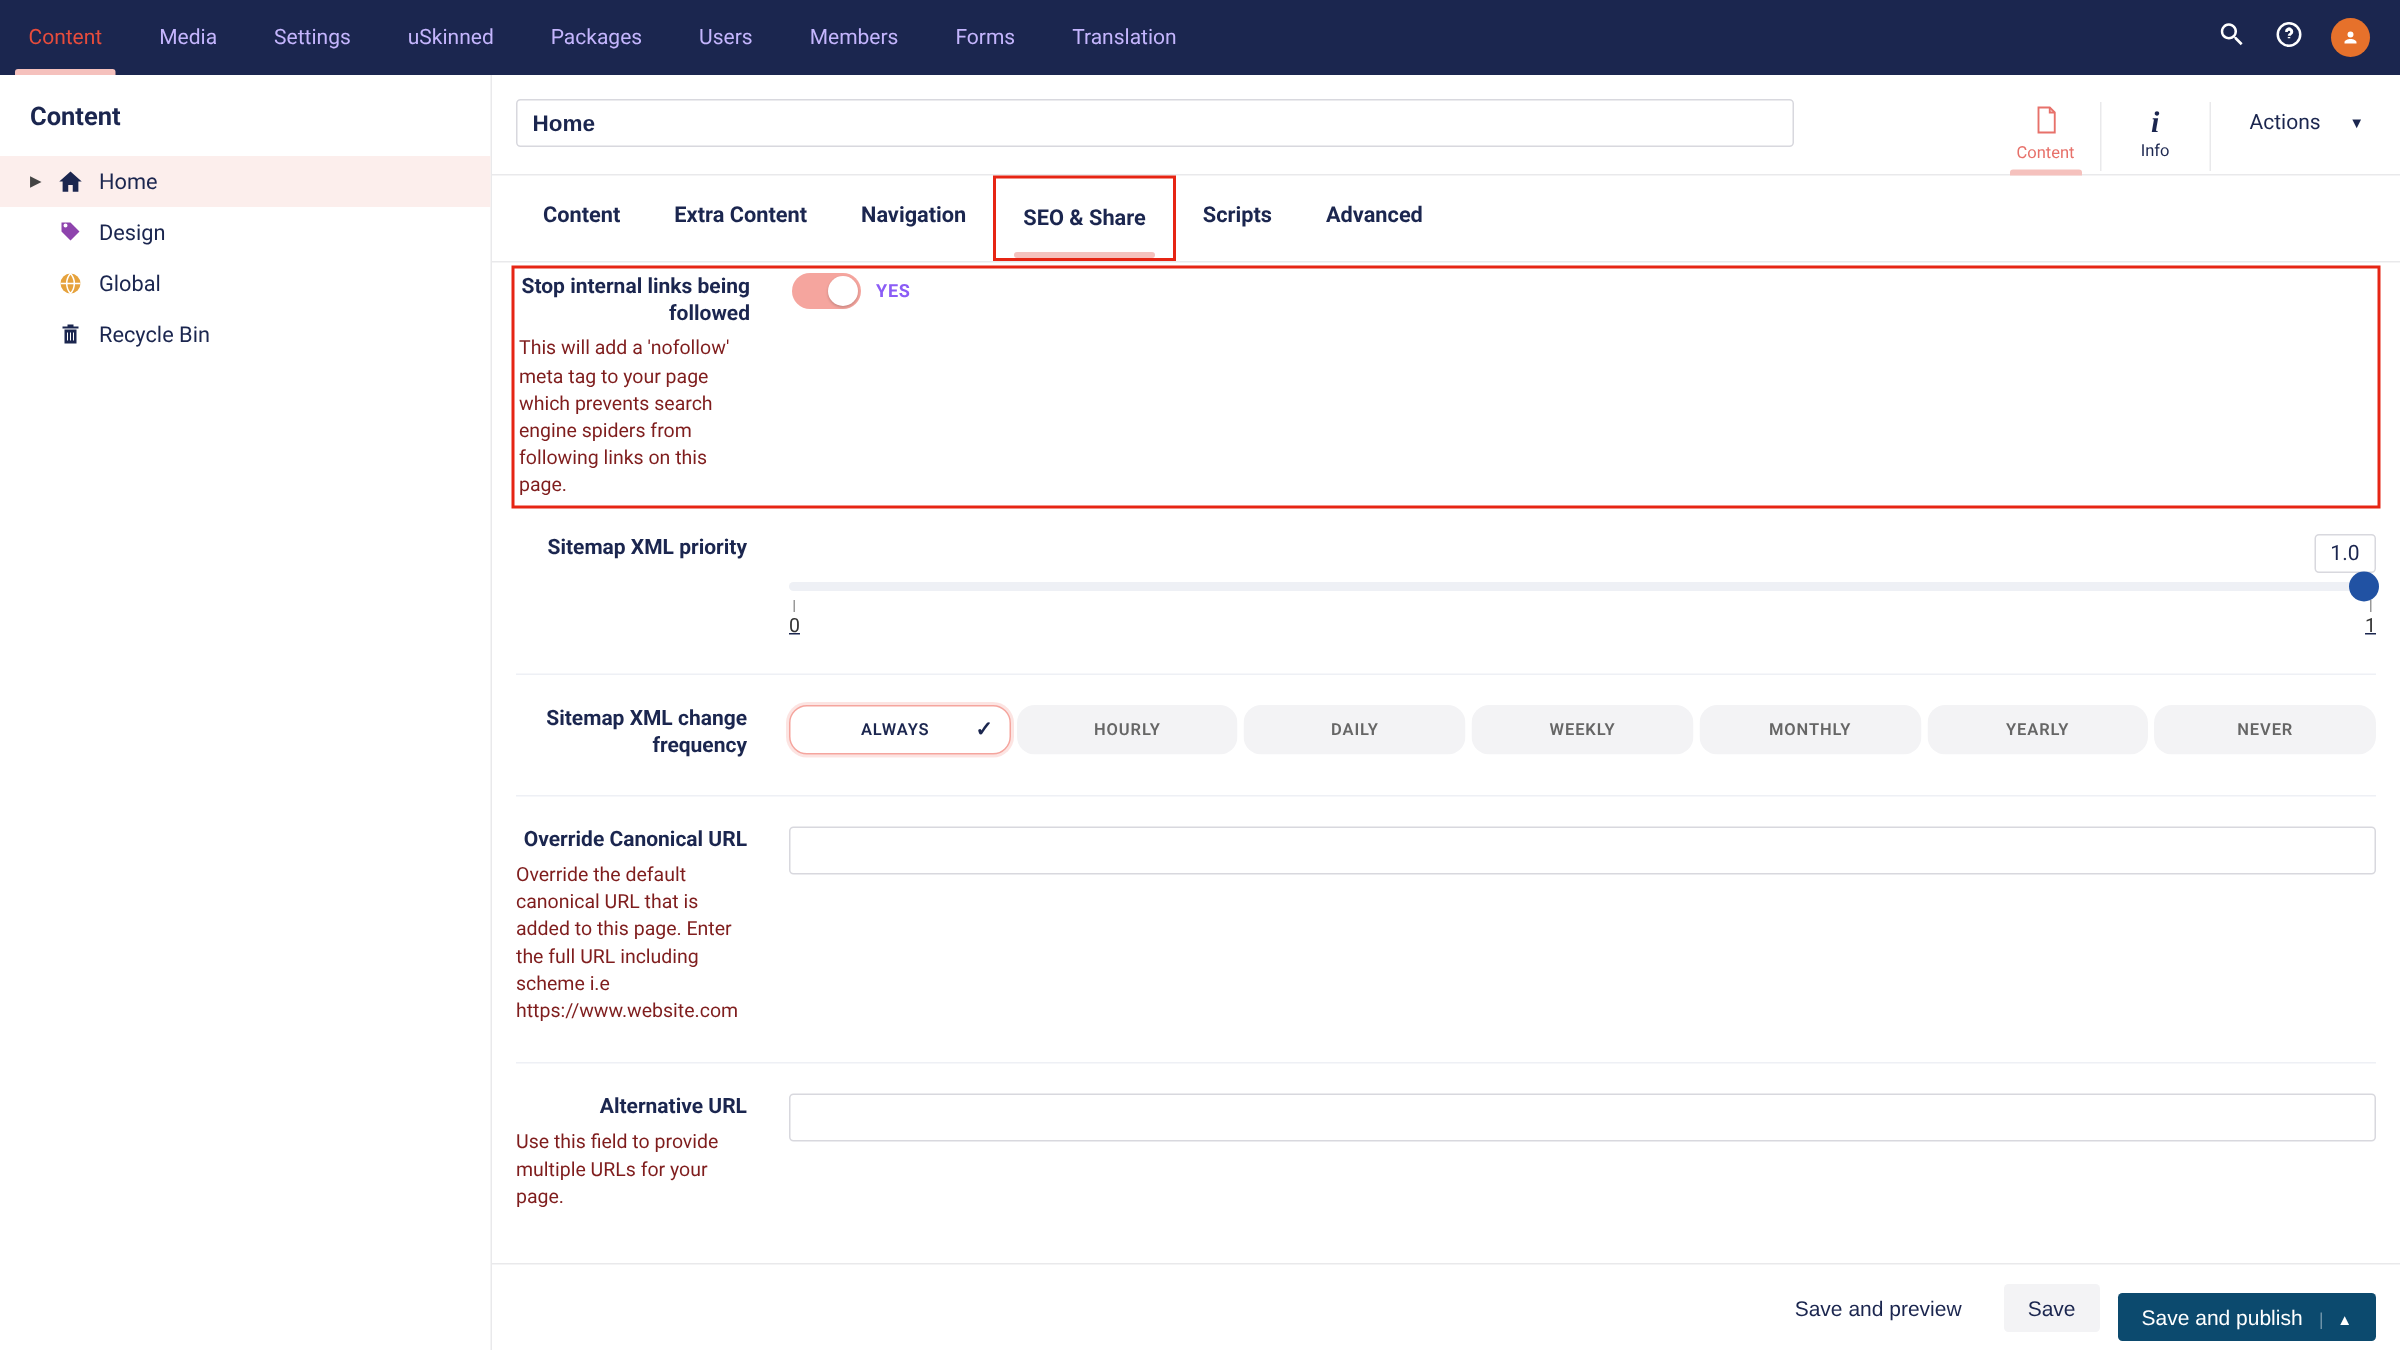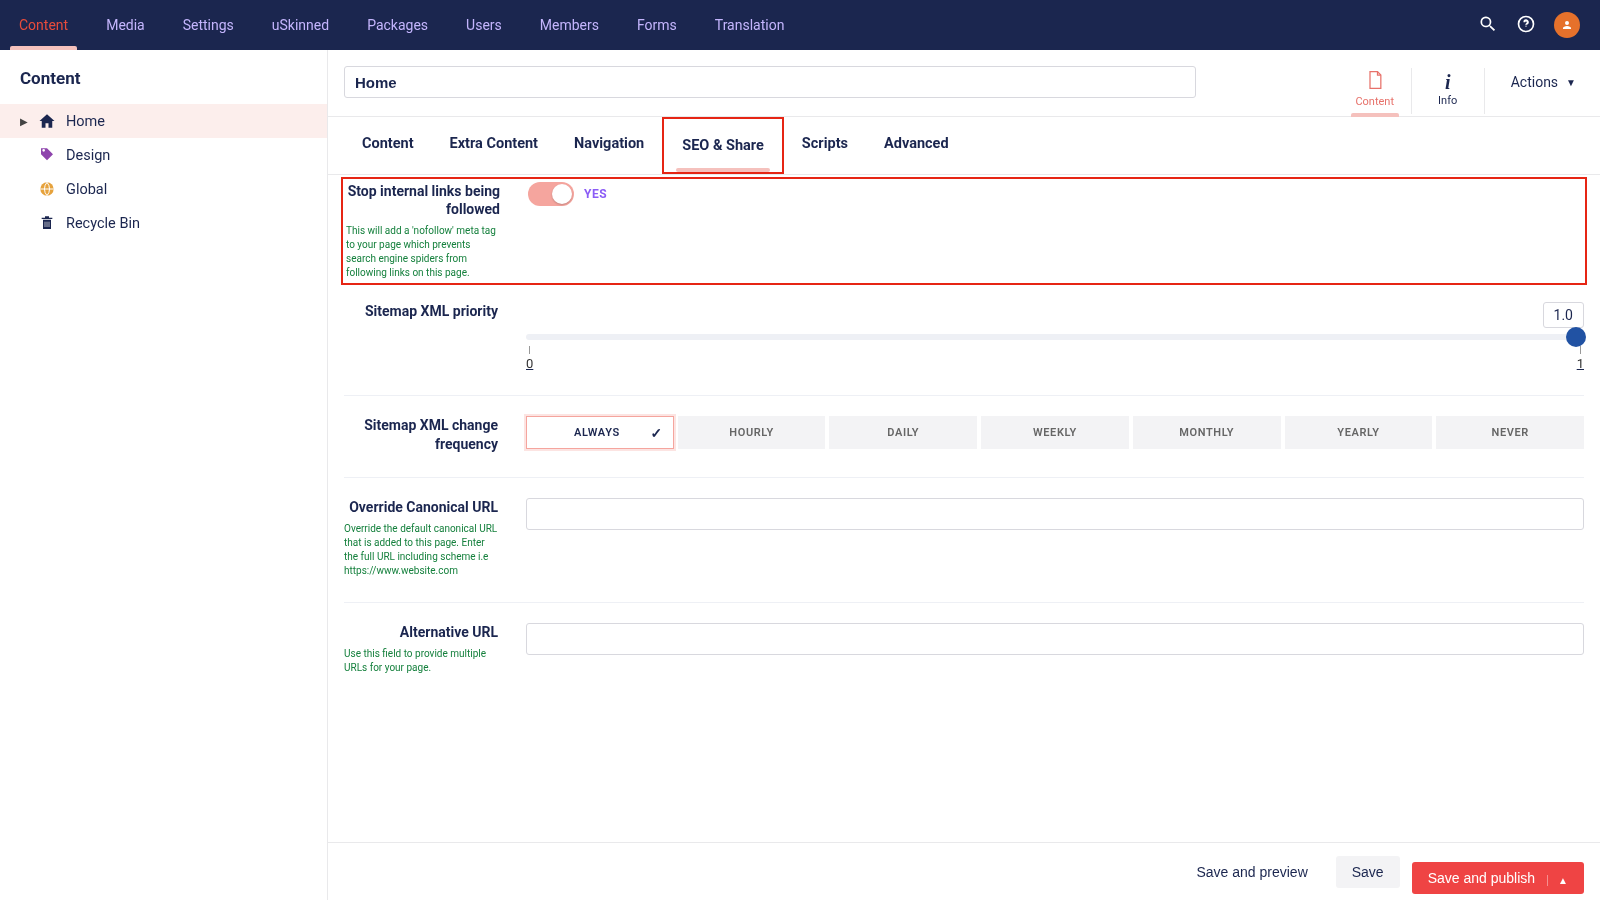--- a/index.html
+++ b/index.html
@@ -26,63 +26,63 @@
 .content-header { display:flex; align-items:flex-start; padding:16px 16px 0 16px; border-bottom:1px solid #e9e9eb; }
 .title-input { flex:1; }
 .title-input input { width:852px; height:32px; border:1px solid #d8d8de; border-radius:3px; padding:0 10px; font-size:15px; font-weight:600; color:#1b264f; }
 .header-right { display:flex; align-items:center; gap:0; margin-left:20px; }
 .header-card { width:60px; text-align:center; padding:4px 0 8px; cursor:pointer; position:relative; }
 .header-card.active { color:#e7716a; }
 .header-card.active::after { content:""; position:absolute; left:6px; right:6px; bottom:-1px; height:4px; background:#f5c1bd; border-radius:2px 2px 0 0; }
 .header-card .hicon { font-size:20px; }
 .header-card .hlabel { font-size:11px; }
 .header-sep { width:1px; height:46px; background:#e9e9eb; margin:0 6px; }
-.actions { margin-left:auto; padding:8px 8px 0 20px; display:flex; align-items:center; gap:8px; cursor:pointer; }
+.actions { margin-left:auto; padding:8px 8px 0 20px; display:flex; align-items:center; gap:19px; cursor:pointer; }
 
 .tabs { display:flex; gap:0; padding:0 16px; border-bottom:1px solid #e9e9eb; margin-top:0px; }
 .tab { padding:18px 18px; font-weight:700; font-size:14.5px; color:#1b264f; cursor:pointer; position:relative; }
 .tab.active { border:2.5px solid #e62514; }
 .tab.active::after { content:""; position:absolute; left:12px; right:12px; bottom:0; height:4px; background:#f5c1bd; border-radius:2px; }
 
 .panel { flex:1; overflow-y:auto; padding:0 16px 0 16px; }
 .field-row { display:flex; padding:20px 0 24px 0; border-bottom:1px solid #eef0f5; gap:20px; }
 .field-row:last-child { border-bottom:none; }
 .field-label-col { width:162px; padding-right:8px; }
 .field-label { font-weight:700; font-size:14px; line-height:1.3;text-align:right; }
-.field-desc { font-size:10px; color:#15803d; line-height:1.4; margin-top:6px; }
+.field-desc { font-size:13px; color:#7f1d1d; line-height:1.4; margin-top:6px; }
 .field-ctrl { flex:1; }
 
 .highlight-box { border:2.5px solid #e62514; margin:-3px; padding:3px; }
 
 .toggle-row { display:flex; align-items:flex-start; gap:10px; }
 .toggle { width:46px; height:24px; background:#f5a59e; border-radius:12px; position:relative; cursor:pointer; }
 .toggle .knob { width:20px; height:20px; background:#fff; border-radius:50%; position:absolute; top:2px; right:2px; box-shadow:0 1px 2px rgba(0,0,0,.2); }
 .toggle-label { font-size:12px; font-weight:700; letter-spacing:.5px; color:#8b5cf6; line-height:24px; }
 
 .slider-wrap { padding-top:0;text-decoration:underline; }
 .slider-value { float:right; border:1px solid #d8d8de; border-radius:3px; padding:4px 10px; font-size:14px; margin-bottom:6px; }
 .slider-track { clear:both; position:relative; height:6px; background:#eef0f5; border-radius:3px; margin-top:8px; }
 .slider-thumb { position:absolute; right:-2px; top:-7px; width:20px; height:20px; background:#2152a3; border-radius:50%; cursor:pointer; }
 .slider-ticks { display:flex; justify-content:space-between; margin-top:6px; font-size:13px; color:#333; }
 .tick { display:flex; flex-direction:column; align-items:center; }
 .tick .mark { width:1px; height:8px; background:#999; margin-bottom:2px; }
 
 .freq-group { display:flex; gap:4px; }
-.freq-btn { flex:1; background:#f3f3f5; border:1px solid transparent; border-radius:0; padding:9px 0; text-align:center; font-size:11px; font-weight:600; letter-spacing:.6px; color:#666; cursor:pointer; position:relative; }
+.freq-btn { flex:1; background:#f3f3f5; border:1px solid transparent; border-radius:12px; padding:9px 0; text-align:center; font-size:11px; font-weight:600; letter-spacing:.6px; color:#666; cursor:pointer; position:relative; }
 .freq-btn.selected { background:#fff; border:1px solid #f5a59e; color:#1b264f; box-shadow:0 0 0 2px rgba(245,165,158,.3); }
 .freq-btn .check { position:absolute; right:10px; top:50%; transform:translateY(-50%); font-size:14px; color:#1b264f; }
 .freq-btn.selected .label { margin-right:6px; }
 
 .text-input { width:100%; height:32px; border:1px solid #d8d8de; border-radius:3px; padding:0 10px; }
 
 .footer { height:58px; border-top:1px solid #e9e9eb; display:flex; align-items:center; justify-content:flex-end; gap:12px; padding:0 16px; }
 .btn { border:none; border-radius:3px; padding:8px 16px; font-size:14px; cursor:pointer; }
 .btn-link { background:transparent; color:#1b264f; }
 .btn-muted { background:#f3f3f5; color:#1b264f; }
-.btn-primary { background:#ef4444; color:#fff; display:flex; align-items:flex-end;margin-top:12px; }
+.btn-primary { background:#0c4a6e; color:#fff; display:flex; align-items:flex-end;margin-top:12px; }
 .btn-primary .split { border-left:1px solid rgba(255,255,255,.4); margin-left:12px; padding-left:10px; font-size:10px; }
 </style>
 </head>
 <body>
 
 <div class="topbar">
   <div class="topnav">
     <div class="topnav-item active">Content</div>
     <div class="topnav-item">Media</div>
     <div class="topnav-item">Settings</div>

